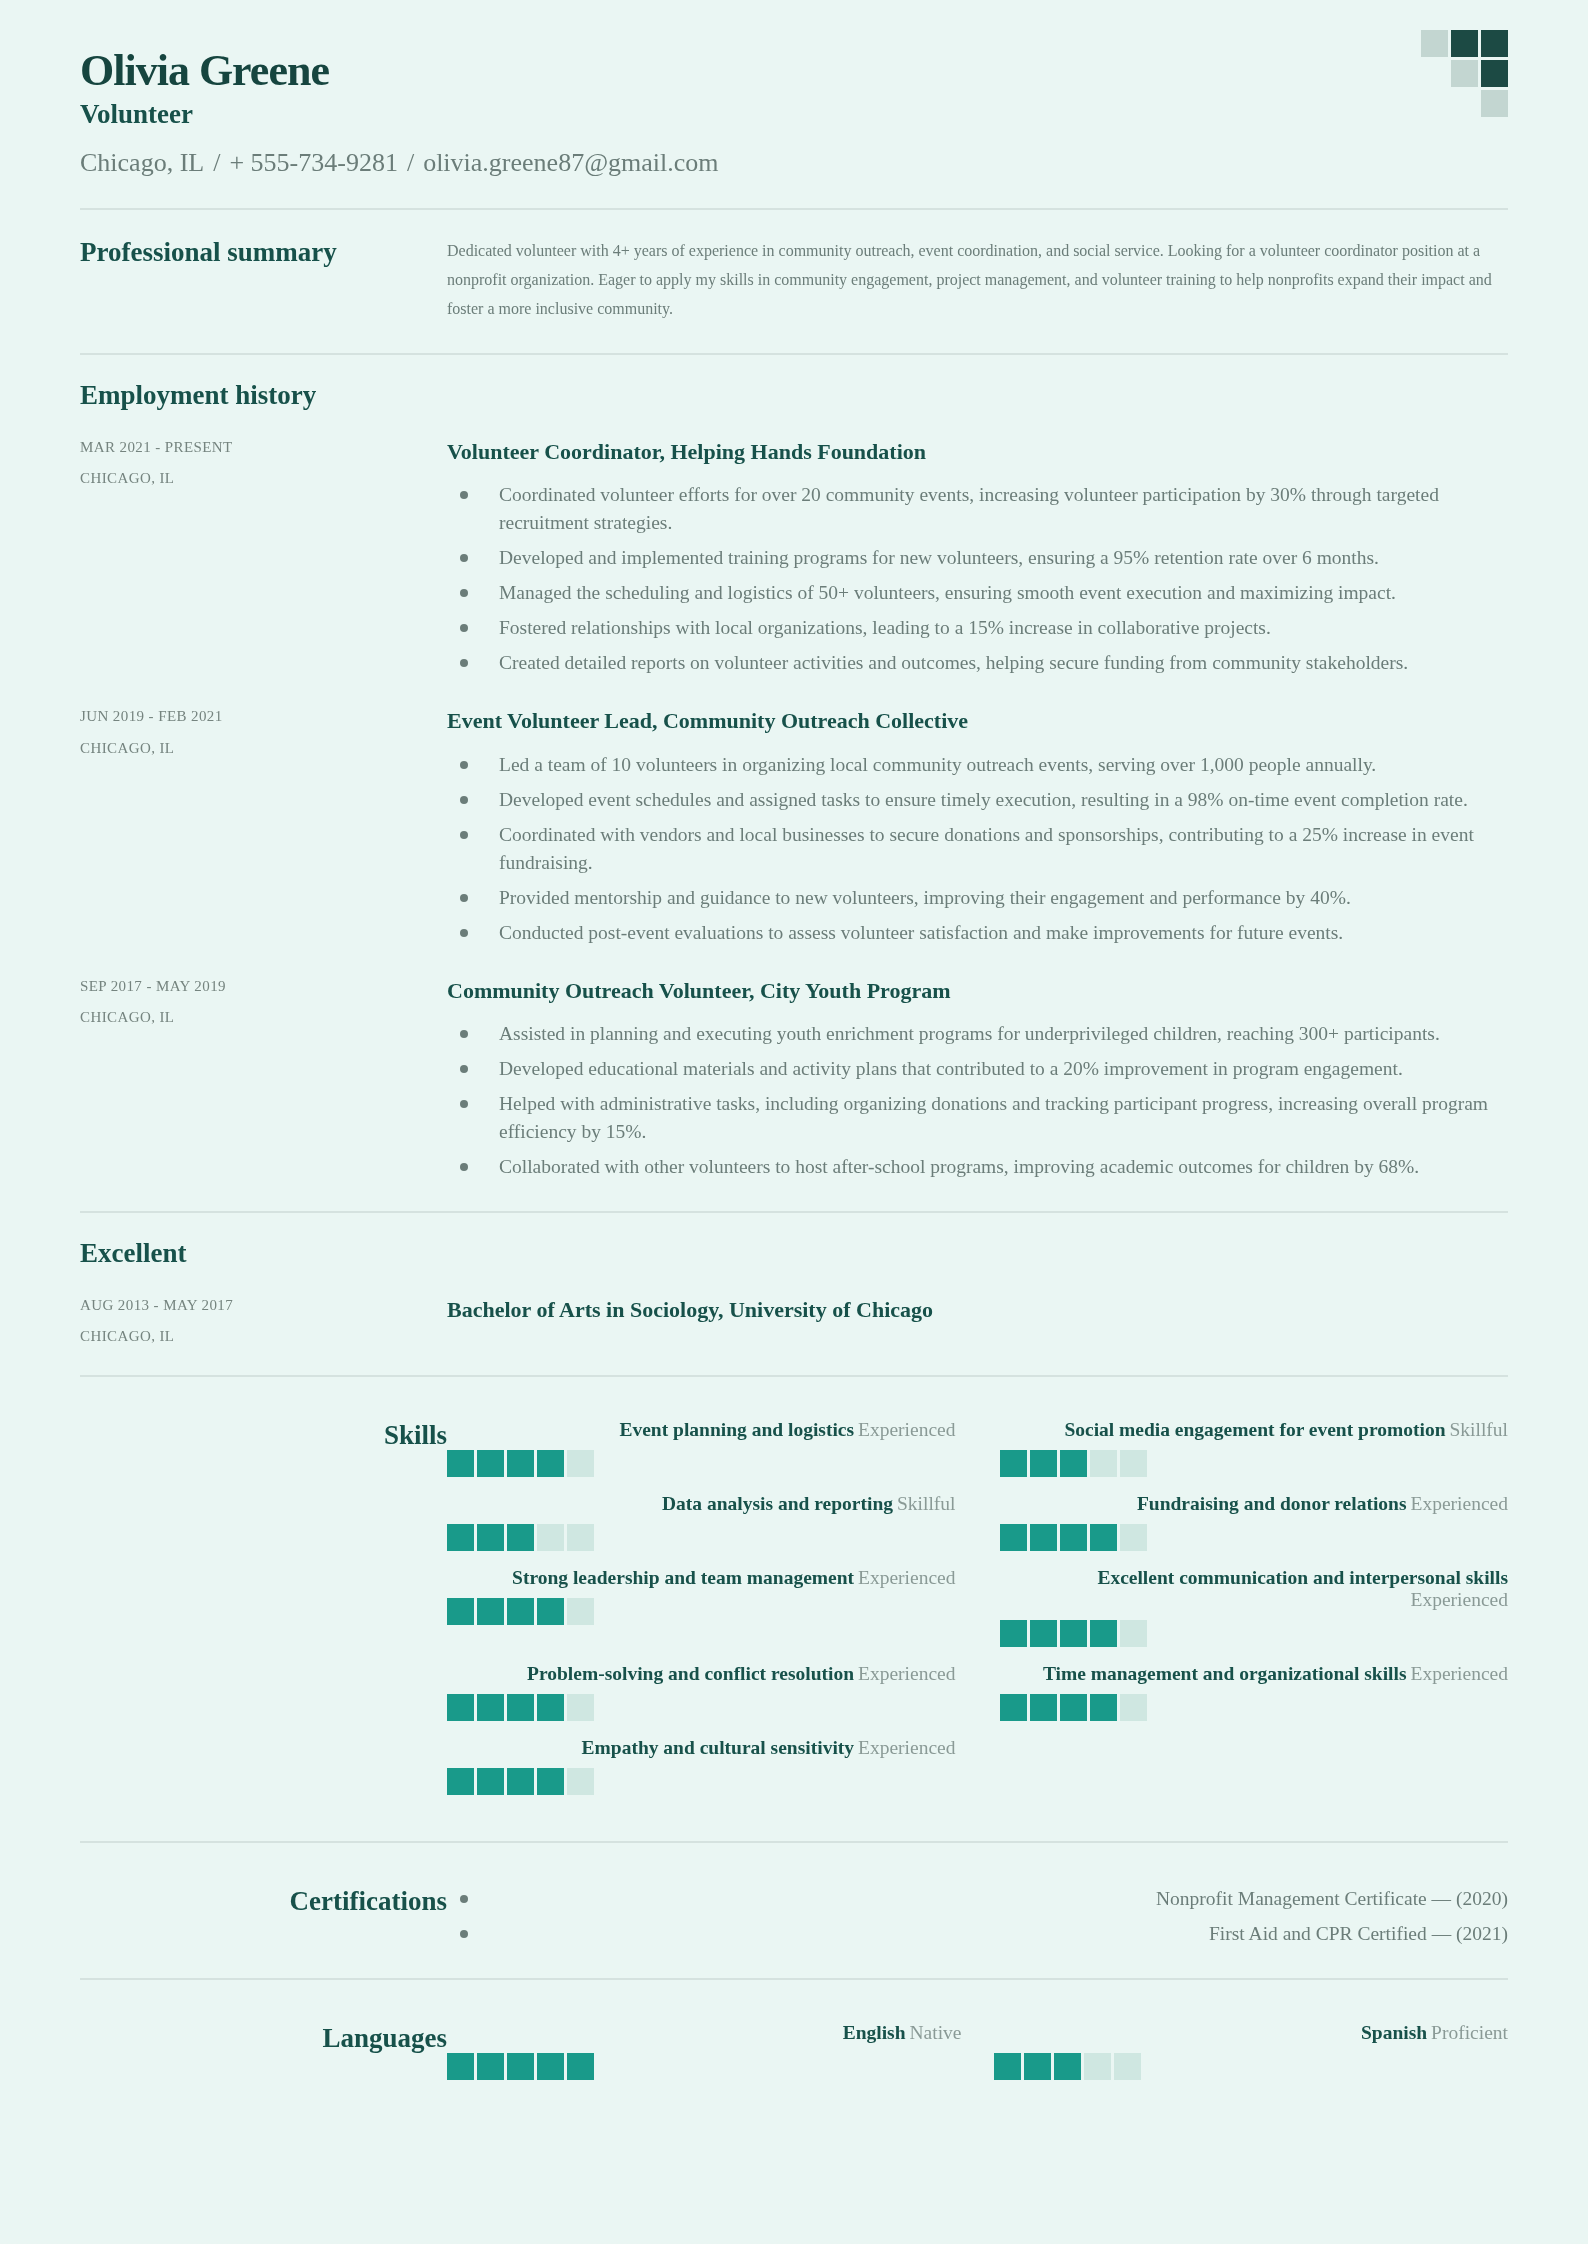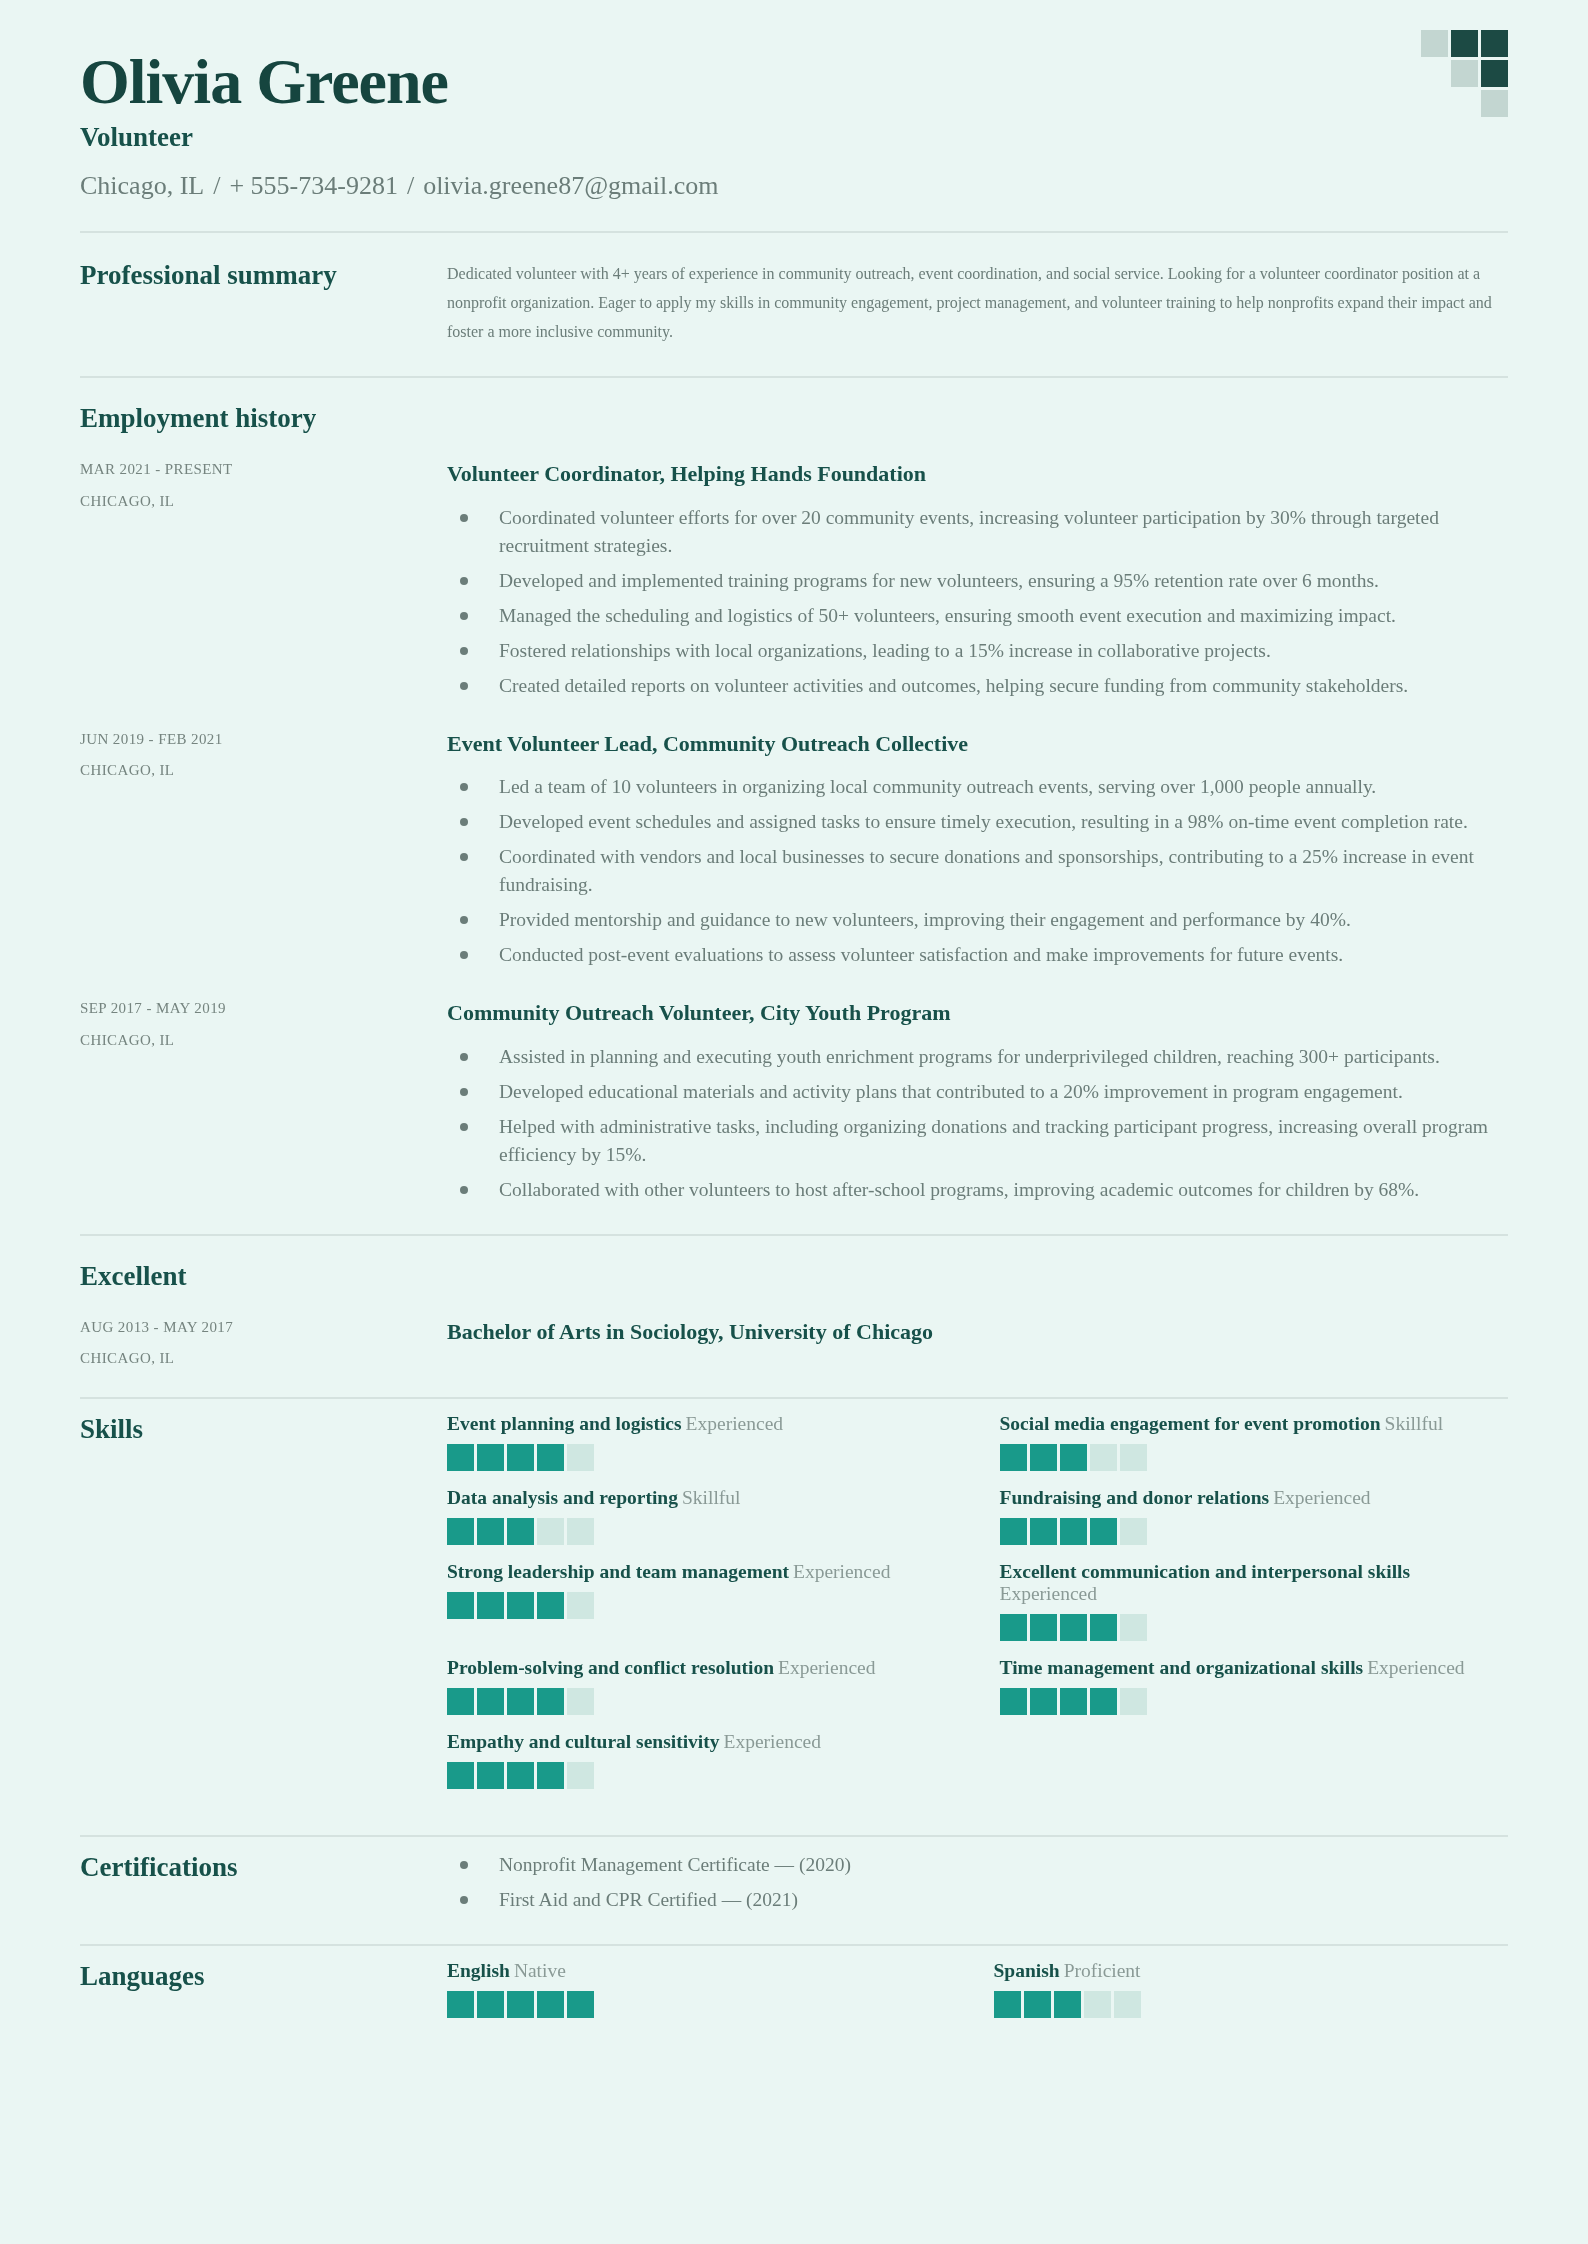--- a/index.html
+++ b/index.html
@@ -23,21 +23,21 @@
     margin:0 auto;
     background:var(--background);
     font-family:"Liberation Serif","DejaVu Serif",serif;
     color:var(--body-text);
     padding:0 80px;
     overflow:hidden;
   }
   
   .header{padding-top:46px;position:relative;}
   .name{
-    font-size:64px;line-height:1.12;font-weight:bold;
+    font-size:44px;line-height:1.12;font-weight:bold;
     color:var(--name-dark);letter-spacing:-1px;
   }
   .subtitle{
     font-size:27px;font-weight:bold;color:var(--heading-dark);
     margin-top:4px;
   }
   .contact{
     margin-top:18px;font-size:26px;color:var(--body-text);
   }
   .contact .sep{margin:0 9px;color:var(--body-text);}
@@ -86,21 +86,21 @@
     position:relative;padding-left:52px;
     font-size:19.5px;line-height:28px;color:var(--body-text);
     margin-bottom:7px;
   }
   ul.bullets li:last-child{margin-bottom:0;}
   ul.bullets li::before{
     content:"";position:absolute;left:13px;top:10px;
     width:8px;height:8px;border-radius:50%;background:var(--body-text);
   }
   
-  .skills-section,.languages-section,.certs-section{margin-top:14px;}
+  .skills-section,.languages-section,.certs-section{margin-top:42px;text-align:right;}
   .skills-grid{display:grid;grid-template-columns:1fr 1fr;column-gap:44px;}
   .skill{margin-bottom:16px;}
   .skill-name{font-size:19.5px;font-weight:bold;color:var(--heading-dark);}
   .skill-level{font-size:19.5px;color:var(--level-text);}
   .rating-bar{display:flex;gap:3px;margin-top:9px;}
   .rating-bar .seg{width:27px;height:27px;display:inline-block;}
   .rating-bar .filled{background:var(--bar-filled);}
   .rating-bar .empty{background:var(--bar-empty);}
   
   .certs-section ul.bullets{margin-top:0;}

